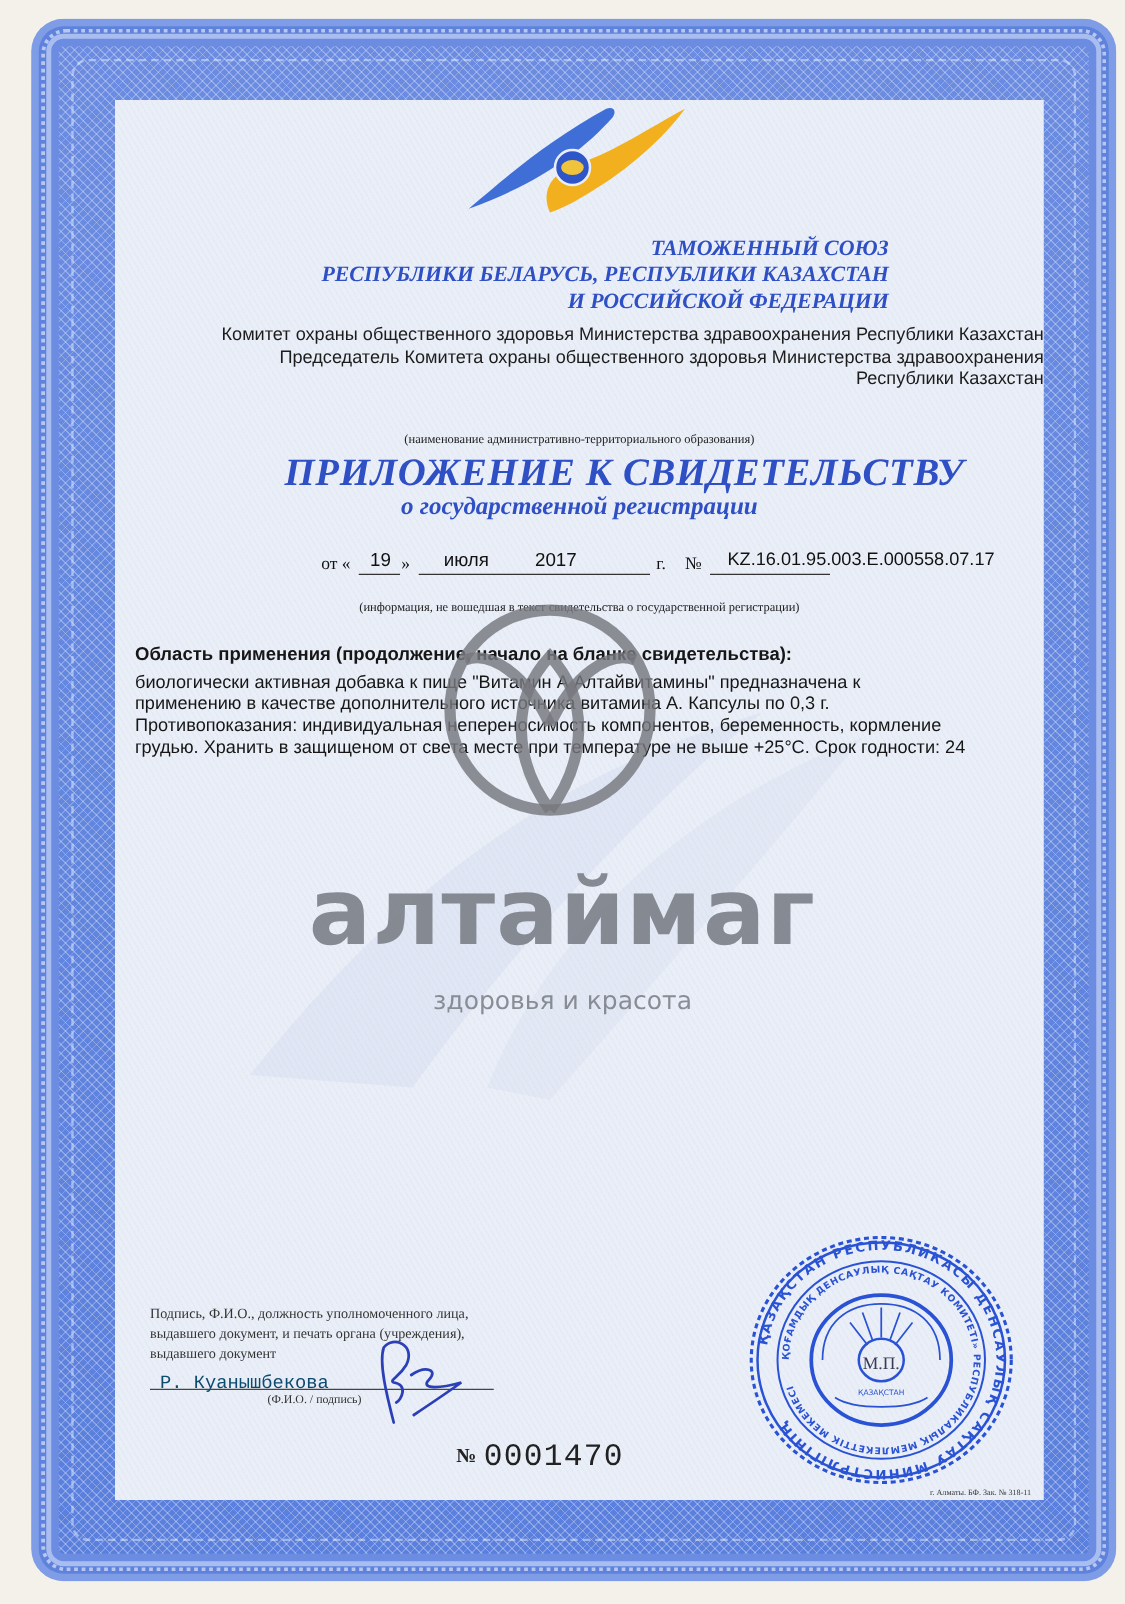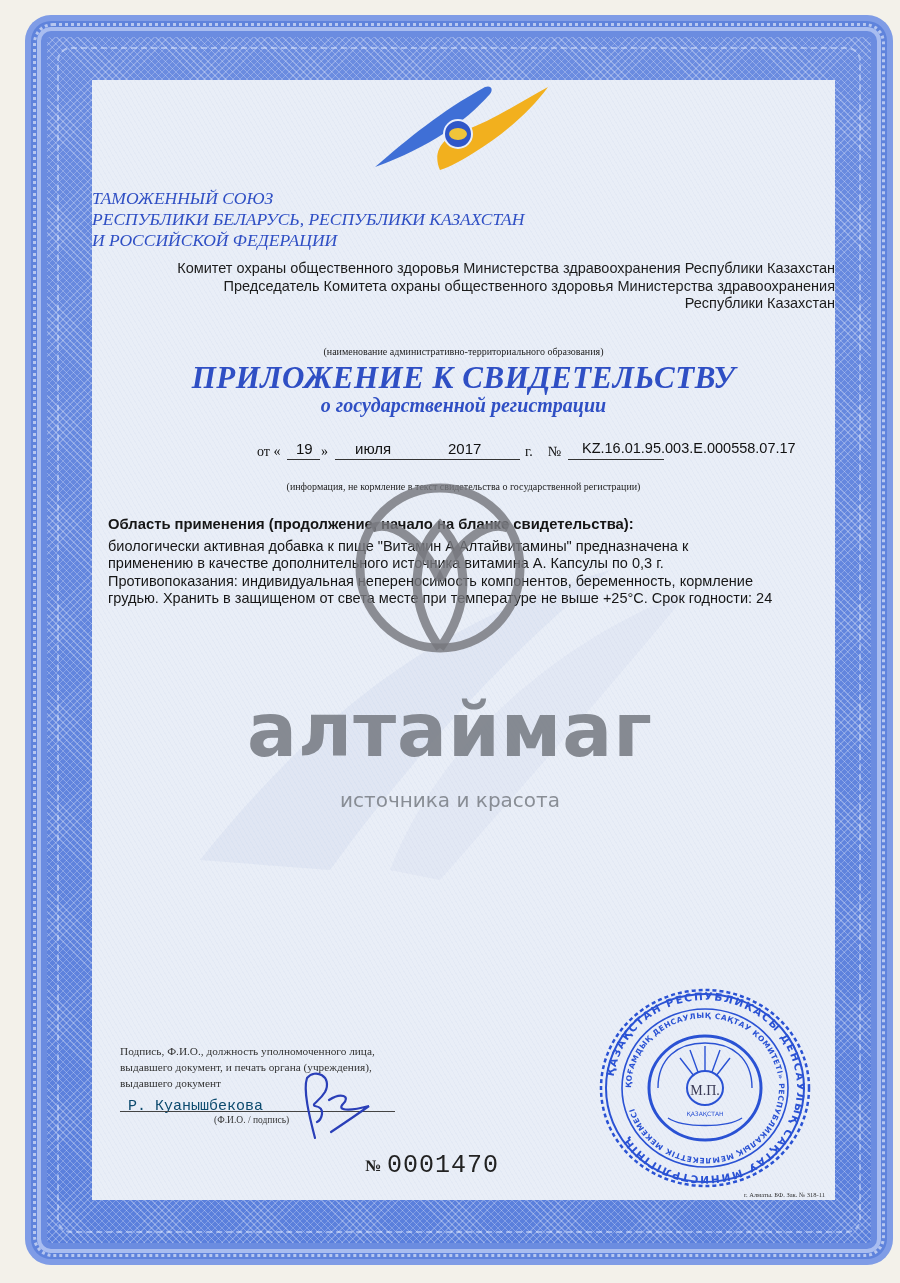--- a/index.html
+++ b/index.html
@@ -14,24 +14,24 @@
   }
   .frame::before { content:""; position:absolute; inset:8px; border:3px dotted rgba(255,255,255,0.55); border-radius:20px; }
   .frame::after { content:""; position:absolute; inset:32px; border:2px dashed rgba(230,238,255,0.5); border-radius:14px; }
   .paper { position:absolute; left:92px; top:80px; width:743px; height:1120px;
     background:
       repeating-linear-gradient(60deg, rgba(180,195,225,0.10) 0 1px, transparent 1px 4px),
       #e9eef7;
   }
   .emblem { position:absolute; left:370px; top:82px; width:180px; height:90px; }
   .mirror { position:absolute; left:180px; top:172px; width:540px; height:30px; color:rgba(120,130,150,0.12); font-size:22px; font-weight:bold; text-align:center; letter-spacing:2px; }
-  .union { position:absolute; left:92px; top:188px; width:619px; text-align:left; color:#2f4fc4; font-family:"Liberation Serif", serif; font-style:italic; font-weight:normal; font-size:17.5px; line-height:21px; }
+  .union { position:absolute; left:92px; top:188px; width:619px; text-align:right; color:#2f4fc4; font-family:"Liberation Serif", serif; font-style:italic; font-weight:bold; font-size:17.5px; line-height:21px; }
   .committee { position:absolute; left:92px; top:260px; width:743px; text-align:right; color:#1c1c1c; font-size:14.5px; line-height:17.5px; }
   .small-note { position:absolute; text-align:center; font-family:"Liberation Serif", serif; font-size:10px; color:#222; }
-  .title { position:absolute; left:92px; top:360px; width:743px; text-align:center; color:#2f4fc4; font-family:"Liberation Serif", serif; font-style:italic; font-weight:bold; font-size:31px; letter-spacing:0.5px; }
+  .title { position:absolute; left:92px; top:360px; width:743px; text-align:center; color:#2f4fc4; font-family:"Liberation Serif", serif; font-style:italic; font-weight:bold; font-size:31px; letter-spacing:0.5px;padding-left:36px; }
   .subtitle { position:absolute; left:92px; top:394px; width:743px; text-align:center; color:#2f4fc4; font-family:"Liberation Serif", serif; font-style:italic; font-weight:bold; font-size:20px; }
   .dateline { position:absolute; top:438px; left:0; width:788px; height:26px; font-size:15px; color:#111; }
   .dateline .serif { font-family:"Liberation Serif", serif; font-size:14px; position:absolute; top:6px; }
   .dateline .val { position:absolute; top:2px; font-size:15px; }
   .uline { position:absolute; top:21px; height:1px; background:#333; }
   .section { position:absolute; left:108px; top:516px; width:720px; color:#161616; font-size:14.5px; line-height:17.5px; }
   .section .head { font-weight:bold; font-size:14.8px; margin-bottom:4px; }
   .wm-circle { position:absolute; left:352px; top:480px; width:176px; height:176px; }
   .wm-big { position:absolute; left:200px; top:690px; width:500px; text-align:center; color:rgba(120,124,132,0.88); font-weight:bold; font-size:74px; letter-spacing:1px; font-family:"DejaVu Sans", sans-serif; line-height:80px; }
   .wm-small { position:absolute; left:200px; top:788px; width:500px; text-align:center; color:rgba(120,124,132,0.85); font-size:20px; font-family:"DejaVu Sans", sans-serif; }
@@ -83,49 +83,49 @@
 
 <div class="title">ПРИЛОЖЕНИЕ К СВИДЕТЕЛЬСТВУ</div>
 <div class="subtitle">о государственной регистрации</div>
 
 <div class="dateline">
   <span class="serif" style="left:257px;">от «</span>
   <span class="val" style="left:296px;">19</span>
   <div class="uline" style="left:287px; width:33px;"></div>
   <span class="serif" style="left:321px;">»</span>
   <span class="val" style="left:355px;">июля</span>
-  <span class="val" style="left:448px;">2017</span>
+  <span class="val" style="left:428px;">2017</span>
   <div class="uline" style="left:335px; width:185px;"></div>
   <span class="serif" style="left:525px;">г.</span>
   <span class="serif" style="left:548px;">№</span>
   <span class="val" style="left:582px; font-size:14.5px;">KZ.16.01.95.003.E.000558.07.17</span>
   <div class="uline" style="left:568px; width:96px;"></div>
 </div>
 
-<div class="small-note" style="left:92px; top:481px; width:743px;">(информация, не кормление в текст свидетельства о государственной регистрации)</div>
+<div class="small-note" style="left:92px; top:481px; width:743px;">(информация, не вошедшая в текст свидетельства о государственной регистрации)</div>
 
 <div class="section">
   <div class="head">Область применения (продолжение, начало на бланке свидетельства):</div>
   <div>биологически активная добавка к пище "Витамин А Алтайвитамины" предназначена к</div>
   <div>применению в качестве дополнительного источника витамина А. Капсулы по 0,3 г.</div>
   <div>Противопоказания: индивидуальная непереносимость компонентов, беременность, кормление</div>
   <div>грудью. Хранить в защищеном от света месте при температуре не выше +25°С. Срок годности: 24</div>
 </div>
 
 <svg class="wm-circle" viewBox="0 0 176 176">
   <g fill="none" stroke="rgba(118,120,126,0.82)" stroke-width="9">
     <circle cx="88" cy="88" r="80"></circle>
     <path d="M88 168 C 60 130, 55 80, 88 45 C 121 80, 116 130, 88 168"></path>
     <path d="M88 100 C 70 60, 40 40, 20 48"></path>
     <path d="M88 100 C 106 60, 136 40, 156 48"></path>
   </g>
 </svg>
 
 <div class="wm-big">алтаймаг</div>
-<div class="wm-small">источника и красота</div>
+<div class="wm-small">здоровья и красота</div>
 
 <div class="sig-note">
   <div>Подпись, Ф.И.О.,  должность уполномоченного лица,</div>
   <div>выдавшего документ, и печать органа (учреждения),</div>
   <div>выдавшего документ</div>
 </div>
 <div class="signer">Р. Куанышбекова</div>
 <div class="sig-line"></div>
 <div class="sig-caption">(Ф.И.О. / подпись)</div>
 <svg class="signature" viewBox="0 0 90 70">

